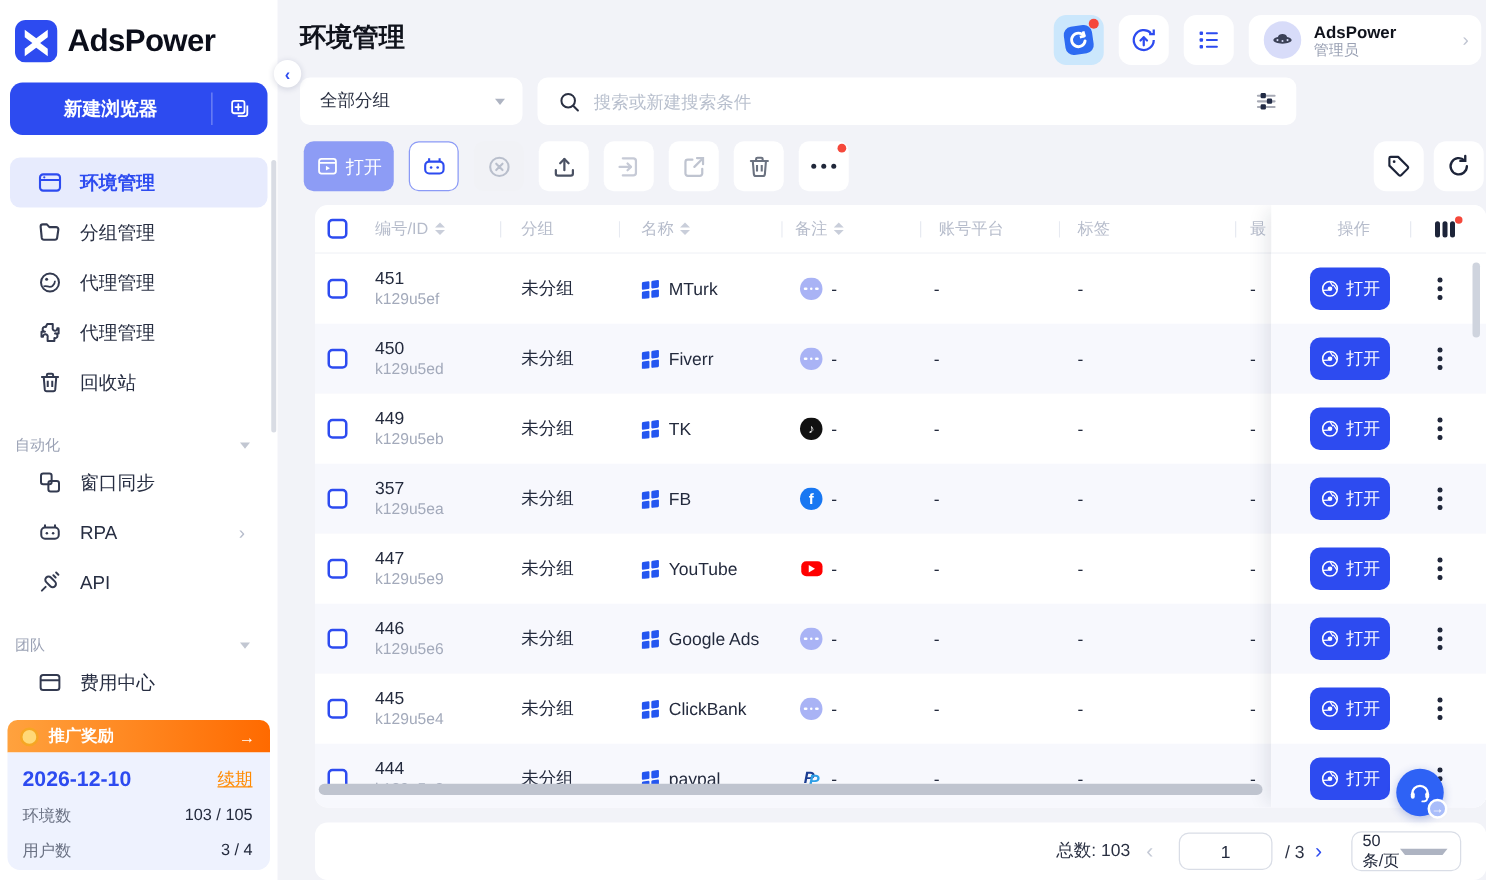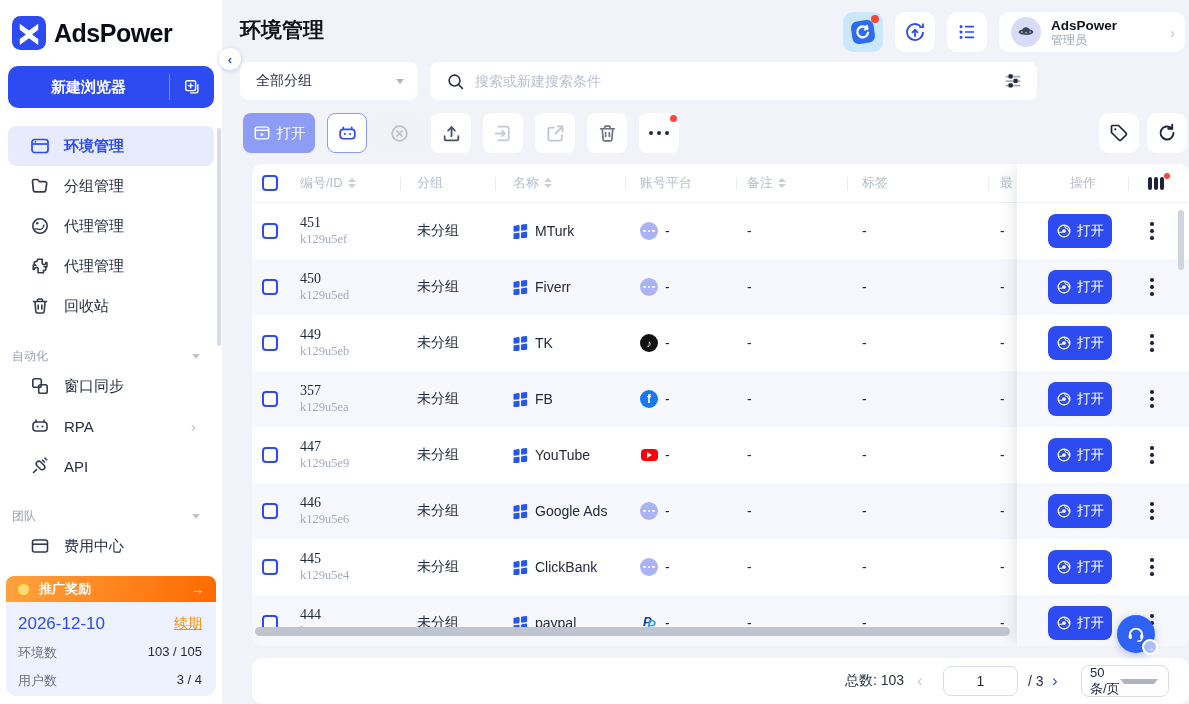--- a/index.html
+++ b/index.html
@@ -26,21 +26,21 @@
   .sec-label { font-size:12px; color:#9AA1B4; }
   .sec-caret { width:0; height:0; border-left:4px solid transparent; border-right:4px solid transparent; border-top:5px solid #C2C7D2; }
   .mitem .mchevron { position:absolute; right:18px; color:#B6BCCB; font-size:15px; }
   .side-scrollbar { position:absolute; right:1px; top:128px; width:4px; height:218px; background:#D9DCE4; border-radius:2px; }
   .promo { position:absolute; left:6px; bottom:102px; width:210px; height:26px; border-radius:8px 8px 0 0; background:linear-gradient(90deg,#FFA23E,#FF6A00); display:flex; align-items:center; padding:0 12px 0 10px; z-index:6; cursor:pointer; }
   .promo .coin { width:15px; height:15px; border-radius:50%; background:#FFD978; border:2px solid #F6A623; margin-right:8px; }
   .promo .promo-label { color:#fff; font-size:13px; font-weight:bold; flex:1; }
   .promo .promo-arrow { color:#fff; font-size:13px; }
   .plan-card { position:absolute; left:6px; bottom:8px; width:210px; height:94px; background:#EEF2FE; border-radius:0 0 10px 10px; padding:12px 14px 0 12px; z-index:6; }
   .plan-top { display:flex; align-items:center; justify-content:space-between; }
-  .plan-date { color:#2D4BF0; font-size:17px; font-weight:normal; }
+  .plan-date { color:#2D4BF0; font-size:17px; font-weight:bold; }
   .plan-renew { color:#FF8A00; font-size:14px; text-decoration:underline; cursor:pointer; }
   .plan-row { display:flex; justify-content:space-between; margin-top:10px; }
   .plan-row .pl { color:#6A7183; font-size:13px; }
   .plan-row .pv { color:#232A3D; font-size:13px; }
   .collapse-btn { position:absolute; left:219px; top:48px; width:22px; height:22px; border-radius:50%; background:#fff; box-shadow:0 1px 5px rgba(30,40,90,.18); color:#2D4BF0; font-weight:bold; font-size:13px; display:flex; align-items:center; justify-content:center; z-index:7; cursor:pointer; }
 
   
   .page-title { position:absolute; left:240px; top:16px; font-size:21px; font-weight:bold; color:#10131C; }
   .topbtn { position:absolute; top:12px; width:40px; height:40px; border-radius:10px; background:#fff; display:flex; align-items:center; justify-content:center; cursor:pointer; }
   .topbtn.app { left:843px; background:#CBE7FC; }
@@ -94,21 +94,21 @@
   .w-tag  { flex:0 0 141px; padding-left:15px; }
   .w-lst  { flex:0 0 120px; padding-left:12px; }
   .sort { display:inline-flex; flex-direction:column; gap:2px; margin-left:5px; }
   .sort i { width:0; height:0; border-left:4px solid transparent; border-right:4px solid transparent; }
   .sort .up { border-bottom:4.5px solid #C9CEDA; }
   .sort .dn { border-top:4.5px solid #C9CEDA; }
   .tbody { position:relative; }
   .trow { height:56px; display:flex; align-items:center; background:#fff; }
   .trow.alt { background:#F7F8FD; }
   .cell { font-size:14px; color:#232A3D; overflow:hidden; }
-  .no-wrap2 { line-height:17px;font-family:Liberation Serif, serif; }
+  .no-wrap2 { line-height:17px; }
   .rid { font-size:12.5px; color:#A3AABB; }
   .name-wrap { display:flex; align-items:flex-start; gap:7px;text-align:center; }
   .name-txt { max-width:82px; line-height:18px; }
   .plt-wrap { display:flex; align-items:center; gap:7px; }
   
   .pc { width:18px; height:18px; display:flex; align-items:center; justify-content:center; flex:0 0 18px; }
   .pc-dots { border-radius:50%; background:#A9B3F5; gap:2px; }
   .pc-dots i { width:2.5px; height:2.5px; border-radius:50%; background:#fff; }
   .pc-tt { border-radius:50%; background:#111; color:#fff; font-size:10px; font-weight:bold; }
   .pc-fb { border-radius:50%; background:#1877F2; color:#fff; font-size:12px; font-weight:bold; }
@@ -466,31 +466,31 @@
           <span>分组</span>
         </span>
         <span class="hcell w-nam">
           <span class="sep"></span>
           <span>名称</span>
           <span class="sort">
             <i class="up"></i>
             <i class="dn"></i>
           </span>
         </span>
-        <span class="hcell w-plt">
-          <span class="sep"></span>
-          <span>账号平台</span>
-        </span>
         <span class="hcell w-rmk">
           <span class="sep"></span>
           <span>备注</span>
           <span class="sort">
             <i class="up"></i>
             <i class="dn"></i>
           </span>
+        </span>
+        <span class="hcell w-plt">
+          <span class="sep"></span>
+          <span>账号平台</span>
         </span>
         <span class="hcell w-tag">
           <span class="sep"></span>
           <span>标签</span>
         </span>
         <span class="hcell w-lst">
           <span class="sep"></span>
           <span>最</span>
         </span>
       </span>

